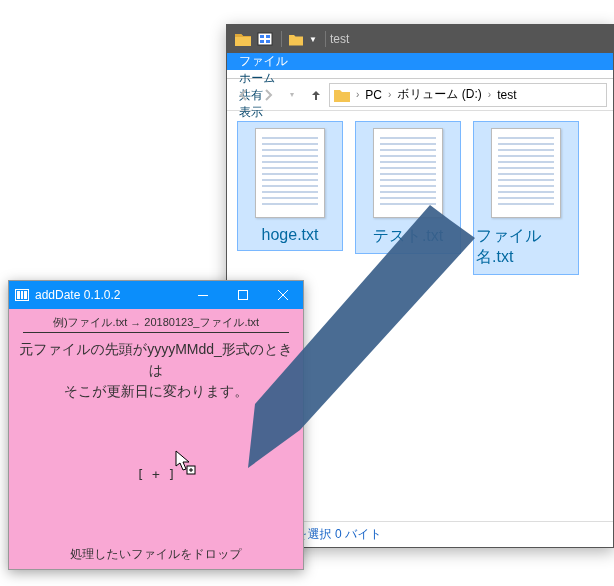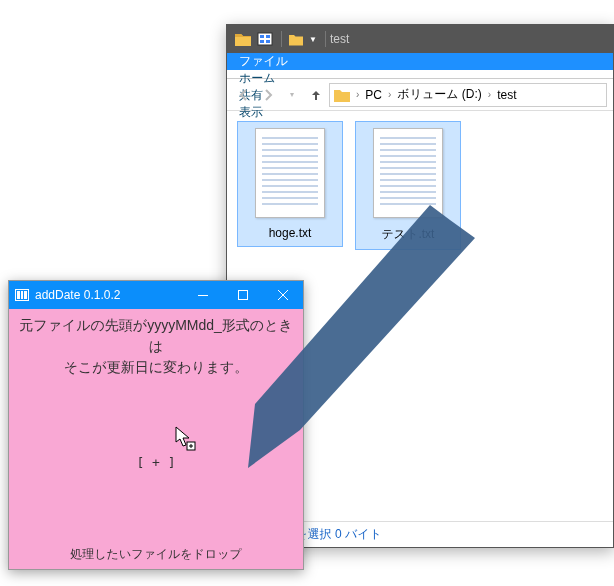--- a/index.html
+++ b/index.html
@@ -133,22 +133,22 @@
     display: flex;
     flex-direction: column;
     gap: 4px;
   }
   .file-thumb .line {
     height: 2px;
     background: #c5d4e8;
   }
   .file-label {
     margin-top: 8px;
-    font-size: 12px;
-    color: #000000;
+    font-size: 16px;
+    color: #0369a1;
   }
   .exp-statusbar {
     height: 26px;
     border-top: 1px solid #ddd;
     display: flex;
     align-items: center;
     padding: 0 10px;
     font-size: 12px;
     color: #1663c7;
   }
@@ -348,20 +348,37 @@
           <div class="line"></div>
           <div class="line"></div>
           <div class="line"></div>
         <div class="line"></div>
           <div class="line"></div>
           <div class="line"></div>
           <div class="line"></div>
       </div>
       <div class="file-label">テスト.txt</div>
     </div>
+    <div class="file-item selected">
+      <div class="file-thumb">
+        <div class="line"></div>
+          <div class="line"></div>
+          <div class="line"></div>
+          <div class="line"></div>
+        <div class="line"></div>
+          <div class="line"></div>
+          <div class="line"></div>
+          <div class="line"></div>
+        <div class="line"></div>
+          <div class="line"></div>
+          <div class="line"></div>
+          <div class="line"></div>
+      </div>
+      <div class="file-label">ファイル名.txt</div>
+    </div>
   </div>
 
   <div class="exp-statusbar">
     <span>3 個の項目を選択 0 バイト</span>
   </div>
 </div>
 
 <div class="adddate">
   <div class="ad-titlebar">
     <span class="ad-icon">
@@ -381,20 +398,21 @@
           <rect x="0.5" y="0.5" width="9" height="9" stroke="#fff" fill="none"></rect>
         </svg>
     </span>
     <span class="ad-winbtn">
       <svg width="10" height="10" viewBox="0 0 10 10">
           <path d="M0 0l10 10M10 0L0 10" stroke="#fff" stroke-width="1"></path>
         </svg>
     </span>
   </div>
   <div class="ad-body">
+    <div class="ad-line2">例)ファイル.txt → 20180123_ファイル.txt</div>
     <div class="ad-line3">
       <span>元ファイルの先頭がyyyyMMdd_形式のときは</span><br>
       <span>そこが更新日に変わります。</span>
     </div>
     <div class="ad-drop">
       <span>[ + ]</span>
       <span class="ad-cursor">
         <svg width="22" height="26" viewBox="0 0 22 26">
           <path d="M1 1l0 15 4-3 3 7 3-1-3-7 6 0z" fill="#fff" stroke="#000" stroke-width="1"></path>
           <rect x="12" y="16" width="8" height="8" fill="#fff" stroke="#000" stroke-width="1"></rect>

